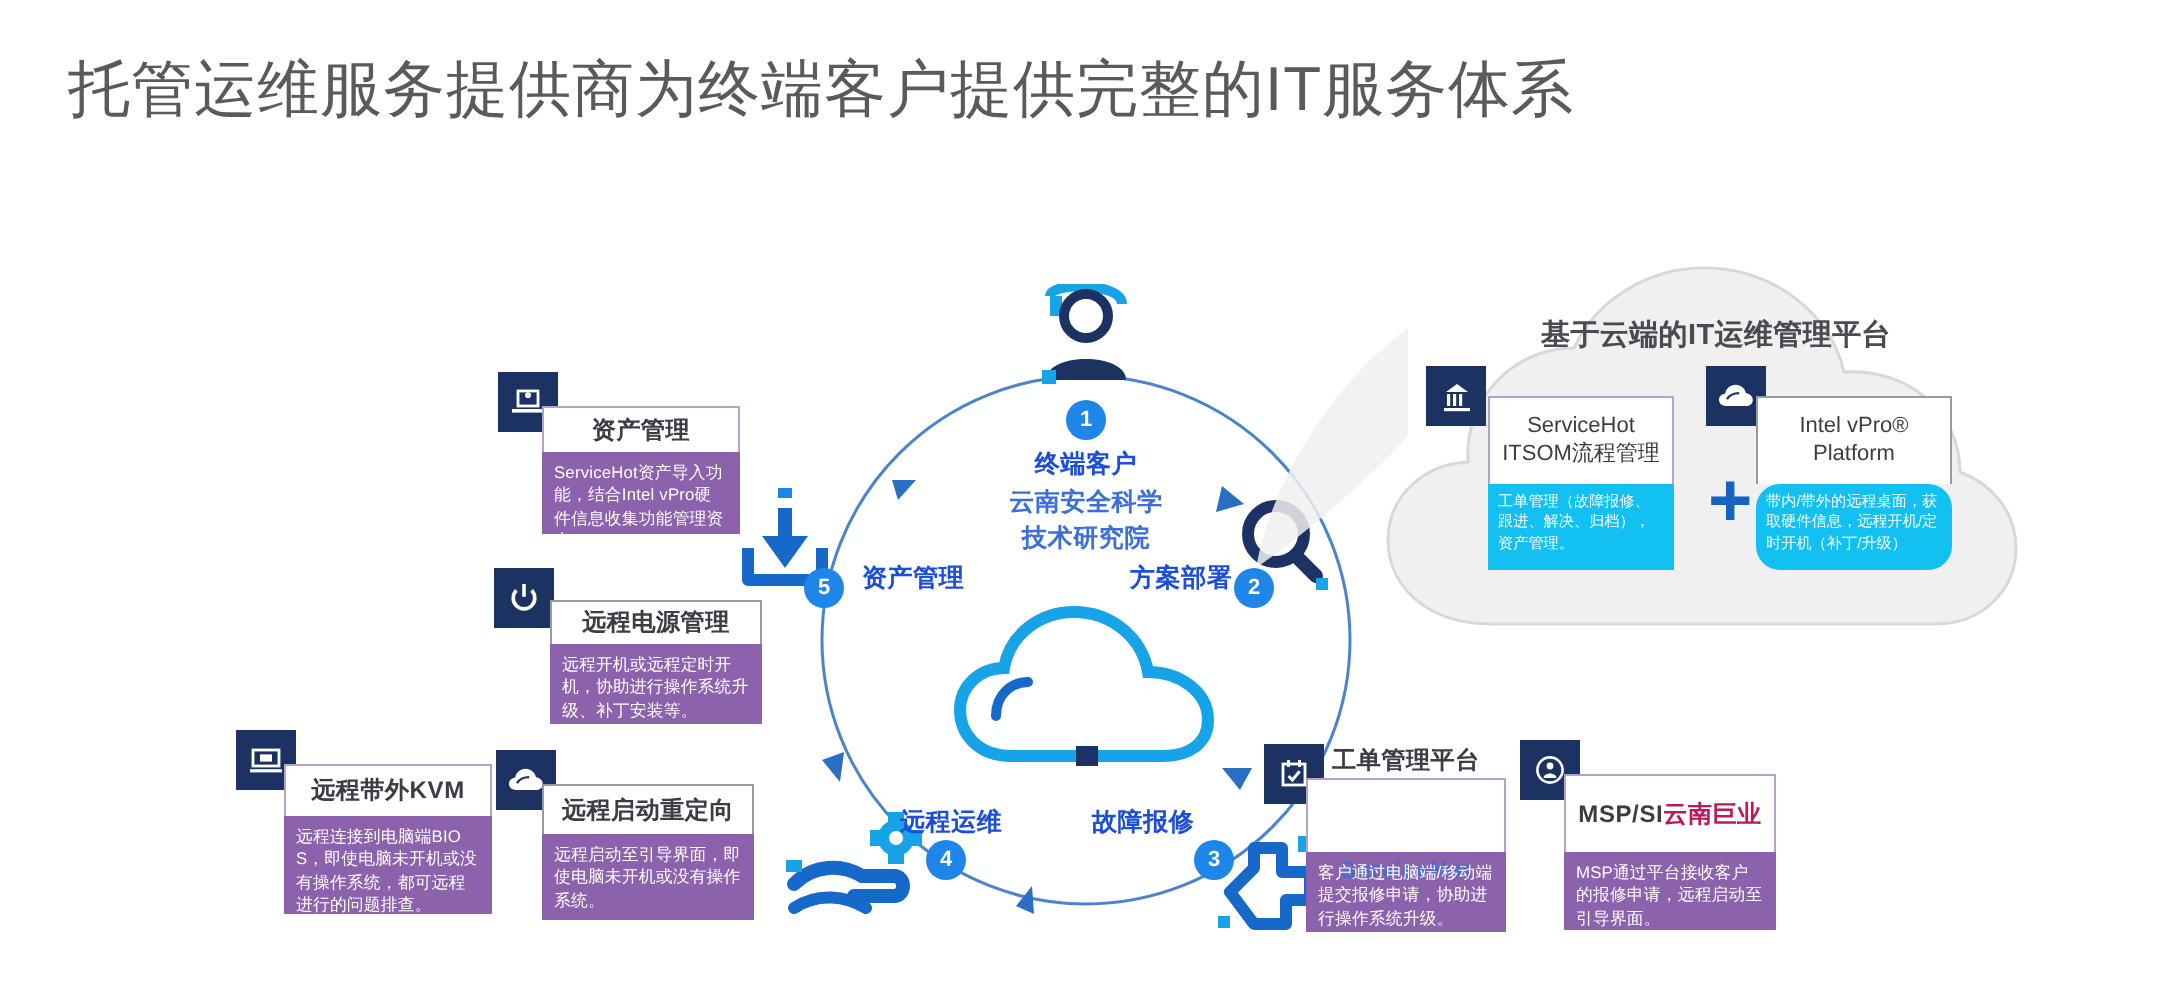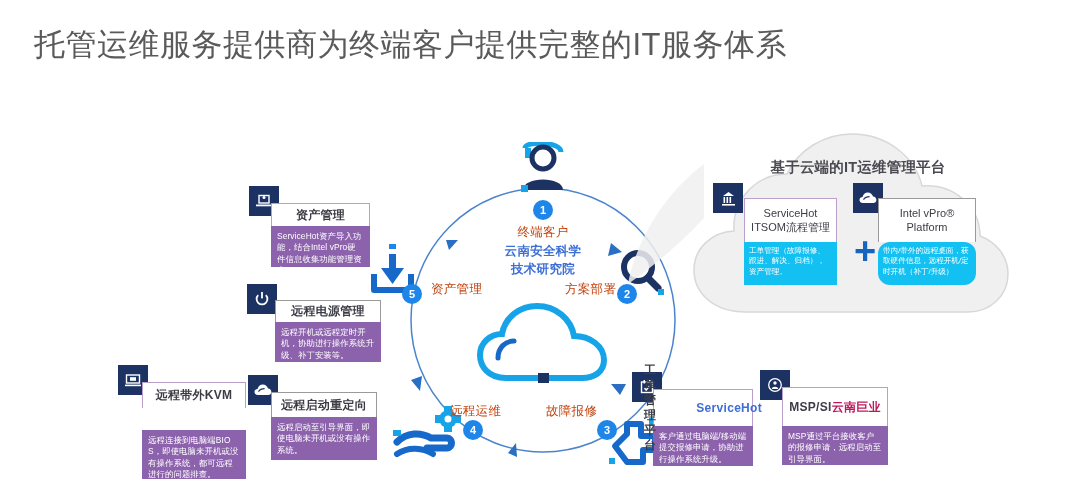--- a/index.html
+++ b/index.html
@@ -88,21 +88,21 @@
     word-break:break-all;
   }
   .plus-sign{
     position:absolute;left:168px;top:106px;
     color:#1565c0;font-size:38px;font-weight:700;line-height:38px;
   }
 
   
   .wheel{position:absolute;left:398px;top:148px;width:290px;height:330px;}
   .wheel-label{
-    position:absolute;font-size:12.5px;color:#c2410c;font-weight:400;
+    position:absolute;font-size:12.5px;color:#1d4ed8;font-weight:700;
     white-space:nowrap;letter-spacing:0.3px;
   }
   .wheel-label.accent{color:#3d6fd6;font-weight:700;}
   .node-num{
     position:absolute;width:20px;height:20px;border-radius:50%;
     background:#1e86e8;color:#ffffff;font-size:11px;font-weight:700;
     display:flex;align-items:center;justify-content:center;
   }
   .free-icon{position:absolute;}
   .center-text{
@@ -271,21 +271,21 @@
 
   <div class="badge-icon" style="left:118px;top:365px;">
     <svg width="18" height="15" viewBox="0 0 18 15">
       <rect x="2.5" y="2" width="13" height="8" fill="none" stroke="#ffffff" stroke-width="1.4"></rect>
       <rect x="6" y="4.2" width="6" height="3.6" fill="#ffffff"></rect>
       <rect x="1" y="11.6" width="16" height="1.6" fill="#ffffff"></rect>
     </svg>
   </div>
   <div class="callout" style="left:142px;top:382px;width:104px;">
     <div class="cc-head" style="height:25px;">远程带外KVM</div>
-    <div class="cc-body" style="height:49px;margin-top:22px;">远程连接到电脑端BIOS，即使电脑未开机或没有操作系统，都可远程进行的问题排查。</div>
+    <div class="cc-body" style="height:49px;">远程连接到电脑端BIOS，即使电脑未开机或没有操作系统，都可远程进行的问题排查。</div>
   </div>
 
   <div class="badge-icon" style="left:248px;top:375px;">
     <svg width="18" height="14" viewBox="0 0 18 14">
       <path d="M4 12 C1.5 12 0.5 10.4 0.5 8.8 C0.5 7.1 2 5.9 3.6 5.9 C4 3.2 6.2 1.4 8.8 1.4 C11.4 1.4 13.5 3.2 14 5.6 C16 5.8 17.4 7.2 17.4 9 C17.4 10.8 16 12 14.2 12 Z" fill="#ffffff"></path>
       <path d="M4.5 8.6 C5.6 6.8 8 5.6 10.6 5.6" fill="none" stroke="#1c3263" stroke-width="1.1"></path>
     </svg>
   </div>
   <div class="callout gray-head" style="left:271px;top:392px;width:106px;">
     <div class="cc-head" style="height:24px;">远程启动重定向</div>
@@ -294,21 +294,21 @@
 
   <div class="badge-icon" style="left:632px;top:372px;">
     <svg width="16" height="16" viewBox="0 0 16 16">
       <rect x="2.5" y="3" width="11" height="10.5" fill="none" stroke="#ffffff" stroke-width="1.4"></rect>
       <rect x="4.5" y="1" width="1.5" height="3.5" fill="#ffffff"></rect>
       <rect x="10" y="1" width="1.5" height="3.5" fill="#ffffff"></rect>
       <path d="M5.3 9 L7.2 11 L10.8 6.6" fill="none" stroke="#ffffff" stroke-width="1.5"></path>
     </svg>
   </div>
   <div class="callout" style="left:653px;top:389px;width:100px;">
-    <div class="cc-head" style="height:36px;line-height:15px;gap:40px;">
+    <div class="cc-head" style="height:36px;flex-direction:column;line-height:15px;gap:40px;">
       <span>工单管理平台</span>
       <span style="color:#3d6fd6;">ServiceHot</span>
     </div>
     <div class="cc-body" style="height:40px;">客户通过电脑端/移动端提交报修申请，协助进行操作系统升级。</div>
   </div>
 
   <div class="badge-icon" style="left:760px;top:370px;">
     <svg width="16" height="16" viewBox="0 0 16 16">
       <circle cx="8" cy="8" r="6.3" fill="none" stroke="#ffffff" stroke-width="1.3"></circle>
       <circle cx="8" cy="6" r="1.7" fill="#ffffff"></circle>

